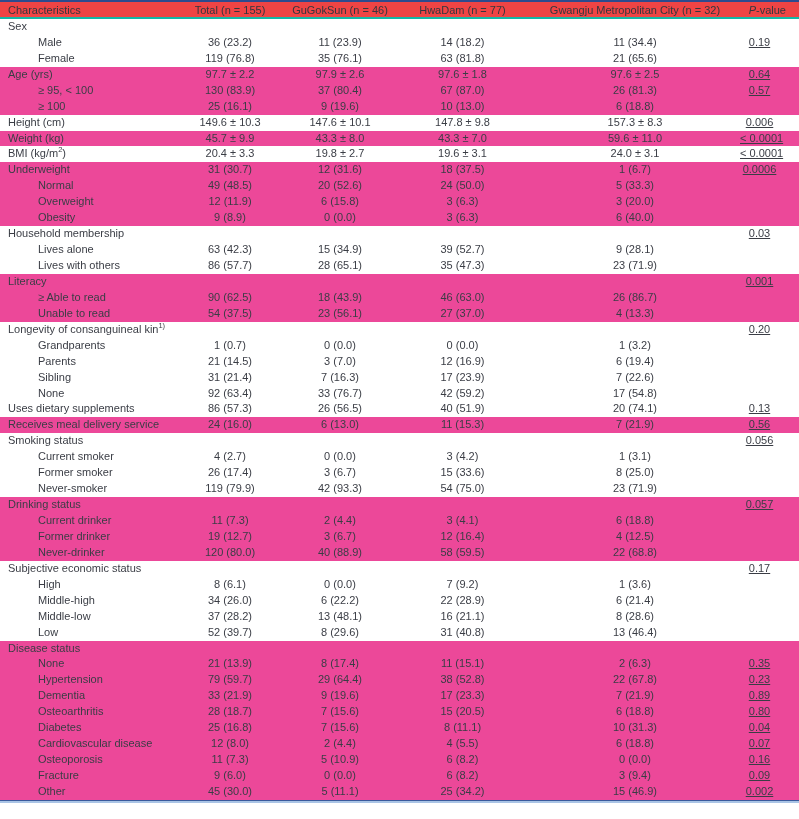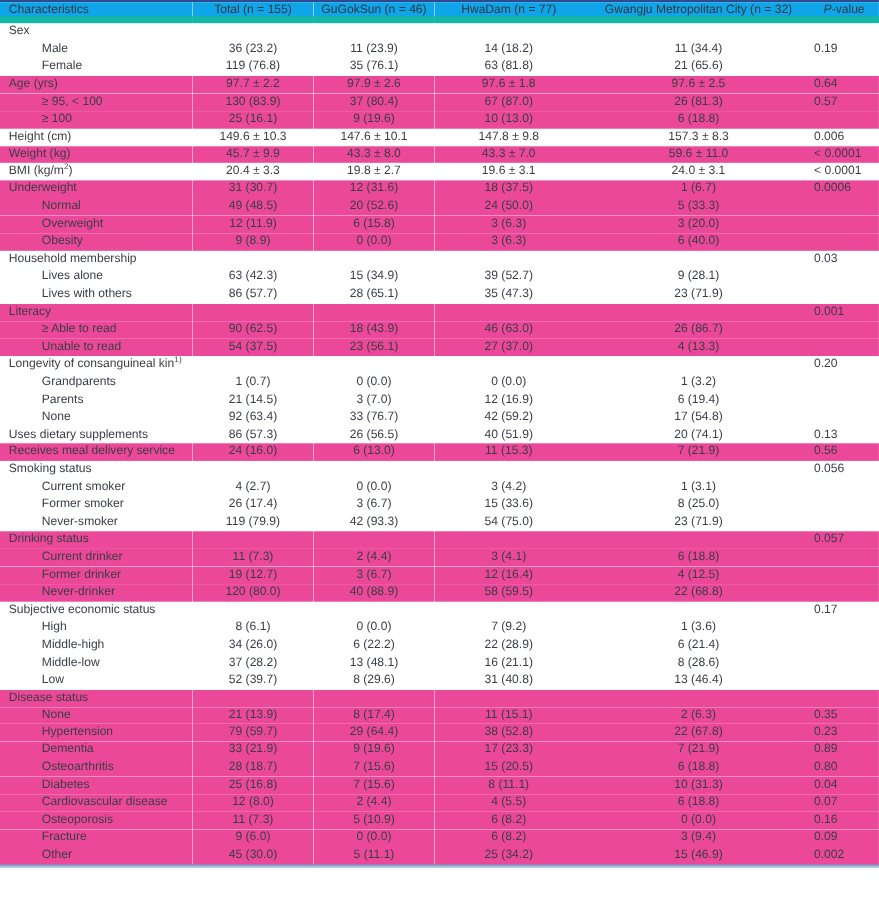--- a/index.html
+++ b/index.html
@@ -13,43 +13,43 @@
   .page { width: 799px; height: 819px; }
   .top-rule { height: 2px; background: #2d4b8e; }
   table.chars {
     width: 799px;
     border-collapse: collapse;
     table-layout: fixed;
     font-size: 11px;
     color: #3a3d45;
   }
   thead tr {
-    background: #0ea5e9;
-    border-bottom: 6px solid #14b8a6;
+    background: #ef4444;
+    border-bottom: 2px solid #14b8a6;
     height: 16px;
   }
   th {
     font-weight: 400;
     padding: 0;
     white-space: nowrap;
     overflow: hidden;
     color: #33363d;
   }
   tbody tr { height: 15.94px; }
   tbody tr.shaded { background: #ec4899; }
   td {
     padding: 0;
     line-height: 15.9px;
     white-space: nowrap;
     overflow: hidden;
   }
   .c1 { text-align: left; padding-left: 8px; }
   td.c1.indent { padding-left: 38px; }
   .c2, .c3, .c4, .c5 { text-align: center; }
-  td.c6 { text-align: left; padding-right: 20px; }
+  td.c6 { text-align: center; padding-right: 20px; text-decoration: underline; }
   th.c6 { text-align: right; padding-right: 13px; }
   sup {
     font-size: 7.5px;
     line-height: 0;
     vertical-align: super;
   }
   .it { font-style: italic; }
   .bottom-rule-dark { height: 1px; background: #3a5a9c; }
   .bottom-rule-light { height: 2px; background: #aac4e5; }
 </style>
@@ -248,20 +248,28 @@
         </tr>
         <tr>
           <td class="c1 indent"><span>Parents</span></td>
           <td class="c2">21 (14.5)</td>
           <td class="c3">3 (7.0)</td>
           <td class="c4">12 (16.9)</td>
           <td class="c5">6 (19.4)</td>
           <td class="c6"></td>
         </tr>
         <tr>
+          <td class="c1 indent"><span>Sibling</span></td>
+          <td class="c2">31 (21.4)</td>
+          <td class="c3">7 (16.3)</td>
+          <td class="c4">17 (23.9)</td>
+          <td class="c5">7 (22.6)</td>
+          <td class="c6"></td>
+        </tr>
+        <tr>
           <td class="c1 indent"><span>None</span></td>
           <td class="c2">92 (63.4)</td>
           <td class="c3">33 (76.7)</td>
           <td class="c4">42 (59.2)</td>
           <td class="c5">17 (54.8)</td>
           <td class="c6"></td>
         </tr>
         <tr>
           <td class="c1"><span>Uses dietary supplements</span></td>
           <td class="c2">86 (57.3)</td>

